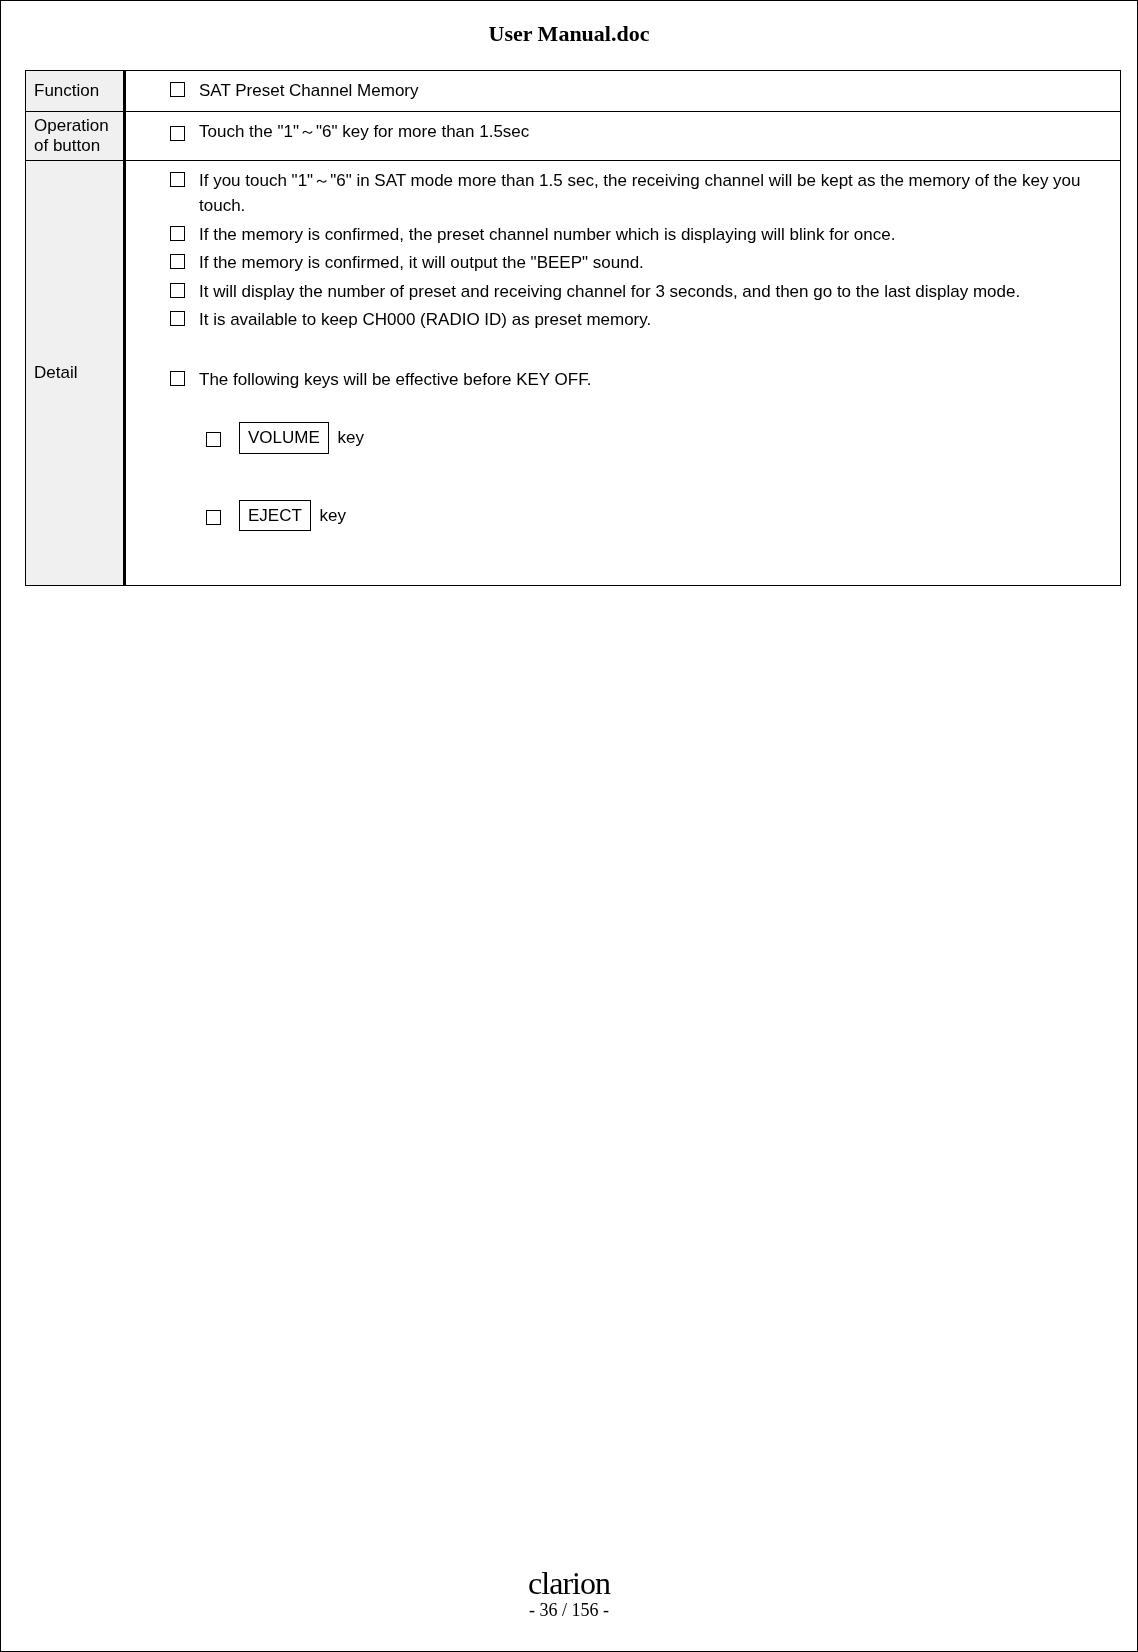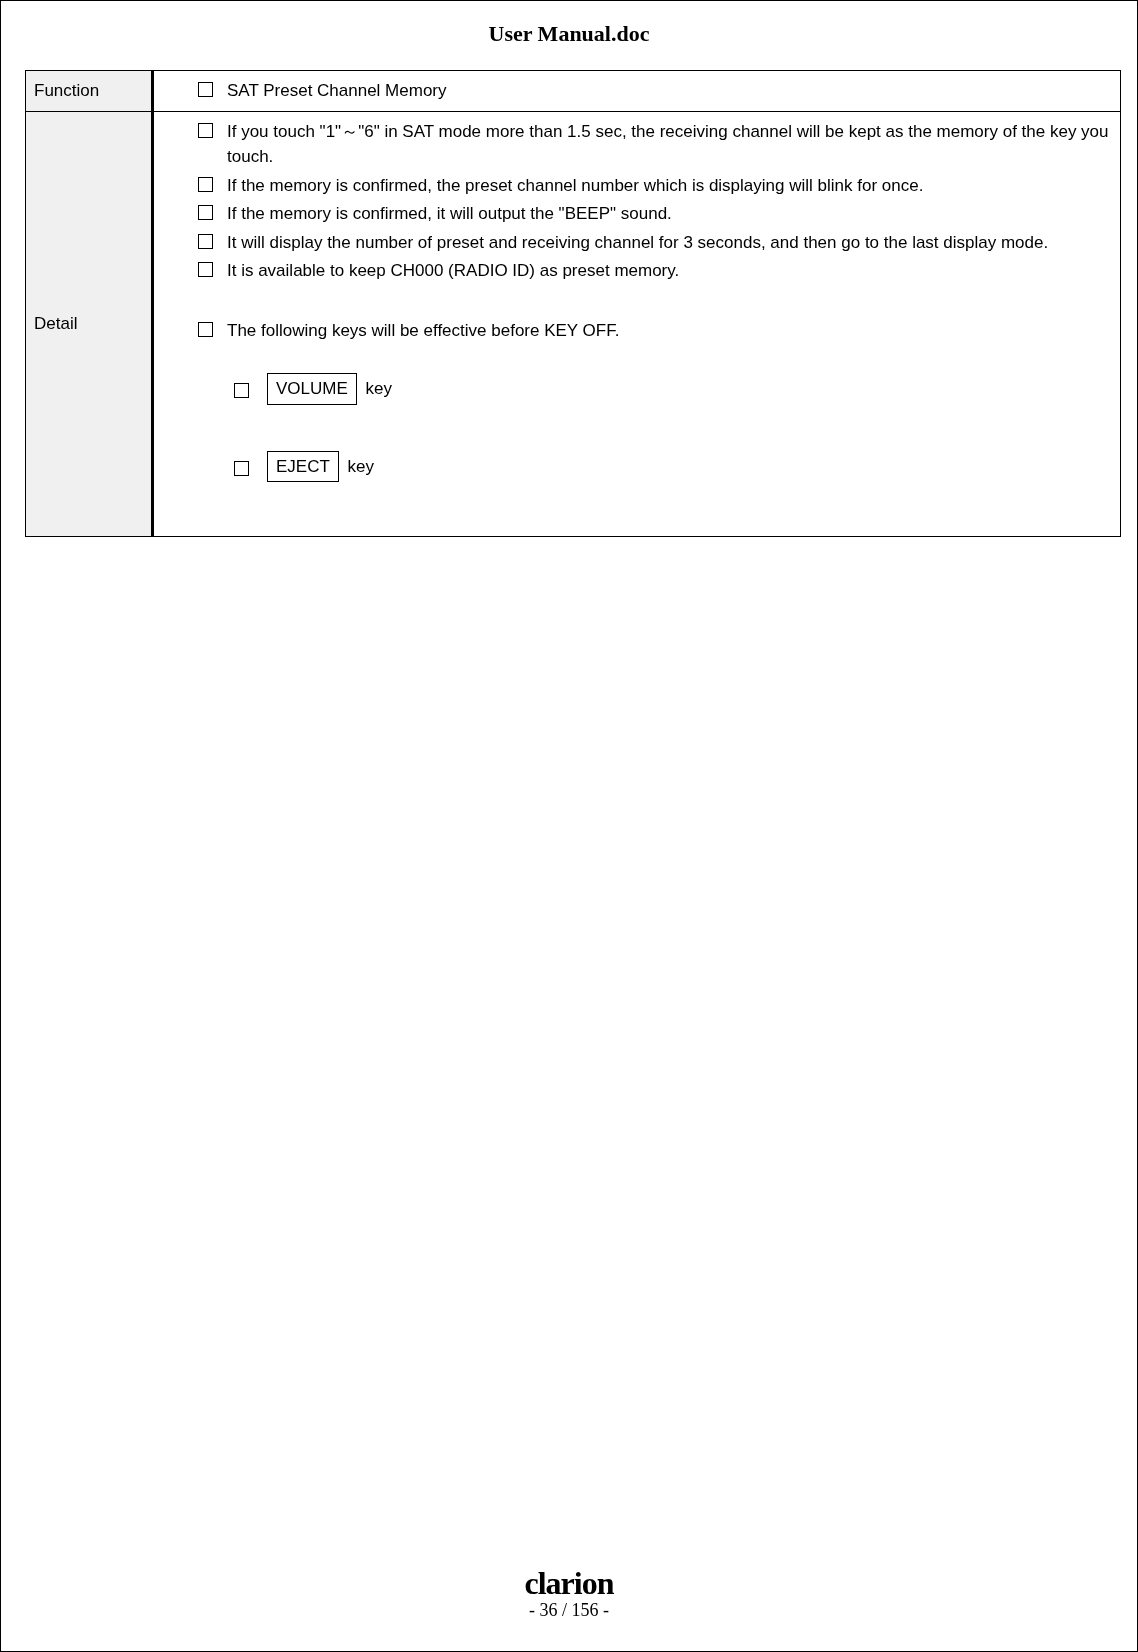--- a/index.html
+++ b/index.html
@@ -46,21 +46,21 @@
     margin-left: 16px;
     border-collapse: collapse;
     font-size: 17px;
   }
   .tbl td {
     border: 1px solid #000;
     vertical-align: top;
     padding: 4px 8px;
   }
   .tbl td.label {
-    width: 128px;
+    width: 100px;
     background: #f0f0f0;
     vertical-align: middle;
     border-right: 1px solid #000;
   }
   .tbl td.label.double {
     box-shadow: inset -2px 0 0 #000;
   }
   .bullet-row {
     display: flex;
     align-items: flex-start;
@@ -89,21 +89,21 @@
   .footer {
     position: absolute;
     bottom: 30px;
     left: 0;
     right: 0;
     text-align: center;
   }
   .brand {
     font-family: Georgia, "Times New Roman", serif;
     font-size: 32px;
-    font-weight: bold;
+    font-weight: normal;
     letter-spacing: -1px;
   }
   .pagenum {
     font-family: "Times New Roman", serif;
     font-size: 18px;
     margin-top: -2px;
   }
   .detail-spacer { height: 28px; }
 </style>
 </head>
@@ -115,20 +115,32 @@
 
 
   <table class="tbl">
     <tbody>
         <tr>
       <td class="label double">Function</td>
       <td>
         <div class="bullet-row">
           <span class="cb"></span>
           <span class="txt">SAT Preset Channel Memory</span>
+        </div>
+      </td>
+    </tr>
+    <tr>
+      <td class="label double">
+        <div>Operation</div>
+        <div>of button</div>
+      </td>
+      <td>
+        <div class="bullet-row" style="align-items:center;">
+          <span class="cb"></span>
+          <span class="txt">Touch the "1"～"6" key for more than 1.5sec</span>
         </div>
       </td>
     </tr>
     <tr>
       <td class="label double">Detail</td>
       <td>
         <div class="bullet-row">
           <span class="cb"></span>
           <span class="txt">If you touch "1"～"6" in SAT mode more than 1.5 sec, the receiving channel will be kept as the memory of the key you touch.</span>
         </div>

